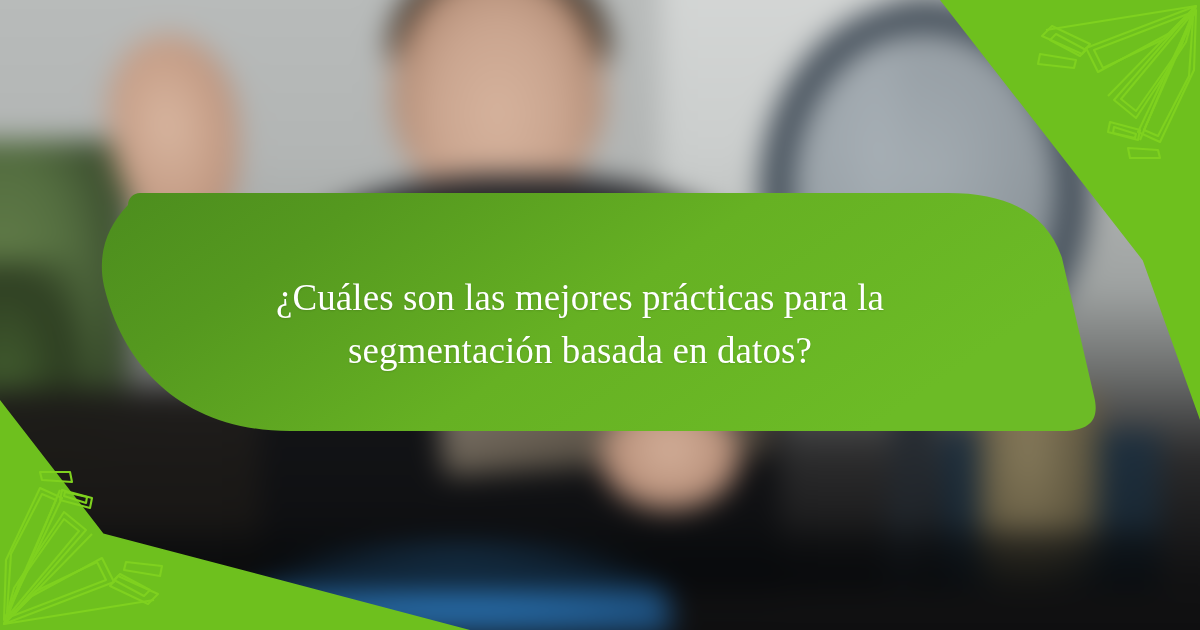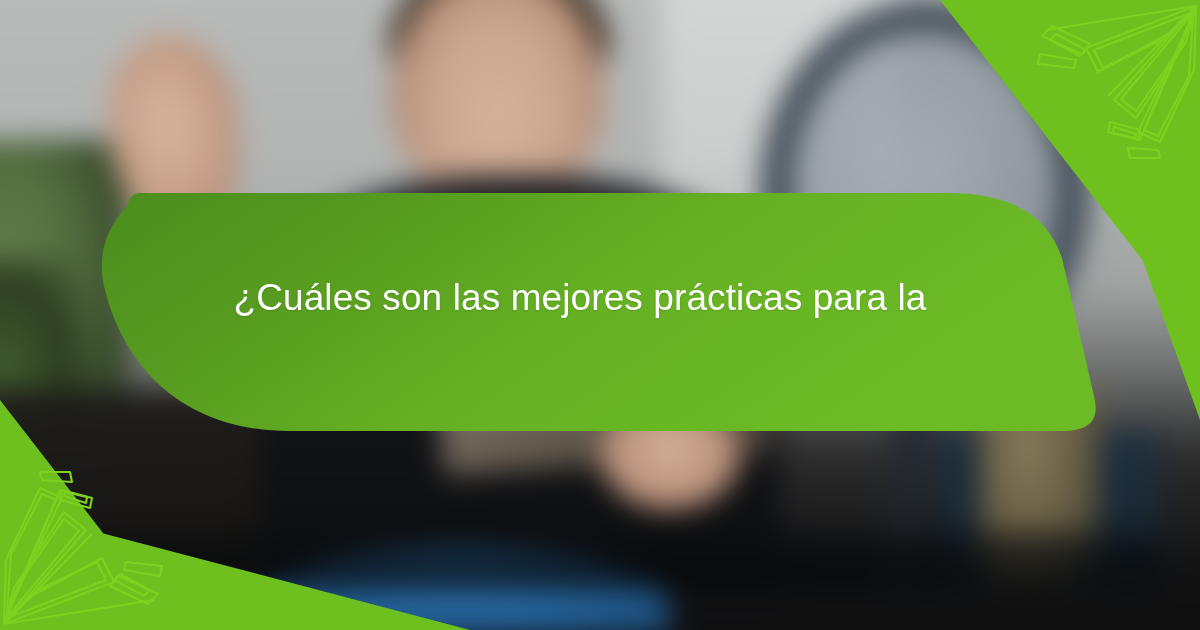--- a/index.html
+++ b/index.html
@@ -193,21 +193,21 @@
     pointer-events:none;
   }
 
   .banner-text {
     position:absolute;
     left:140px;
     top:272px;
     width:880px;
     text-align:center;
     color:#ffffff;
-    font-family:Liberation Sans, sans-serif;
+    font-family:Liberation Serif, serif;
     font-size:37px;
     line-height:1.42;
     font-weight:400;
     letter-spacing:.1px;
     text-shadow:0 1px 2px rgba(0,0,0,.12);
   }
 </style>
 </head>
 <body>
 
@@ -302,15 +302,16 @@
              L 1094 396
              C 1100 420 1090 431 1062 431
              L 290 431
              C 186 431 124 370 104 286
              C 98 258 104 230 128 205
              Z"></path>
   </svg>
 
   <div class="banner-text">
     <div>¿Cuáles son las mejores prácticas para la</div>
+    <div>segmentación basada en datos?</div>
   </div>
 
 </div>
 
 </body></html>

